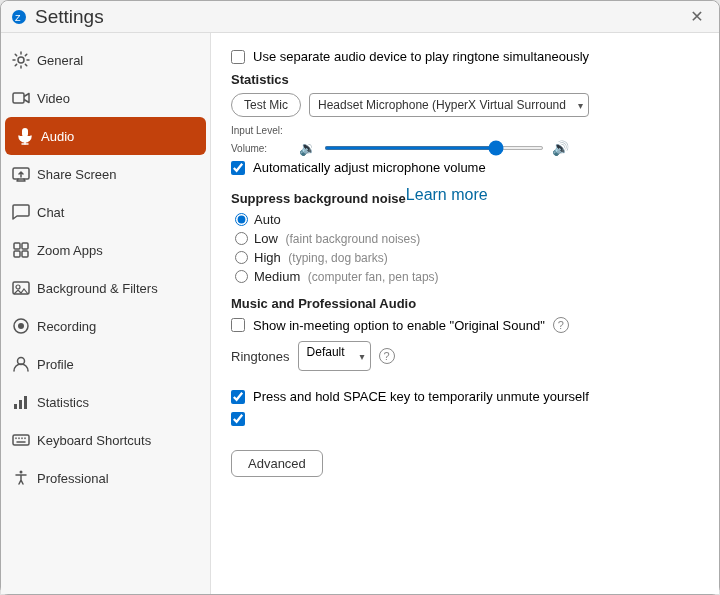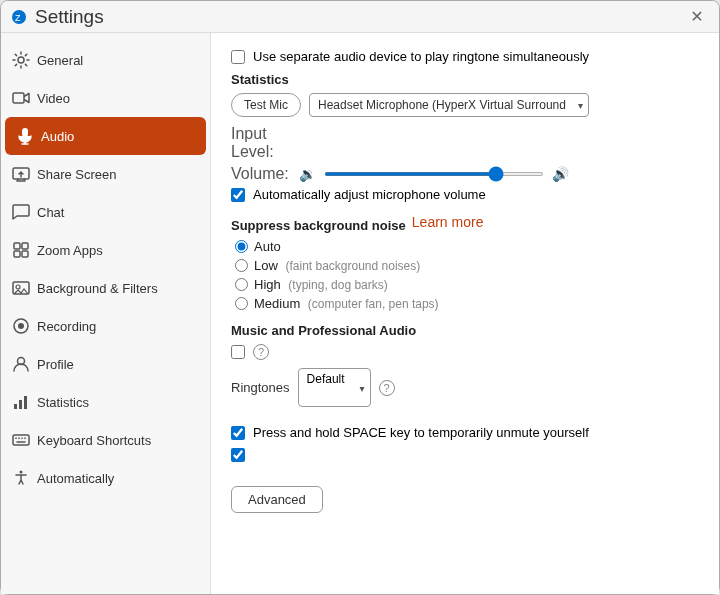--- a/index.html
+++ b/index.html
@@ -24,31 +24,31 @@
     .section { margin-bottom: 12px; }
     .checkbox-row { display: flex; align-items: center; gap: 8px; margin-bottom: 8px; }
     .checkbox-row input[type=checkbox] { width: 14px; height: 14px; accent-color: #0070d1; }
     .section-title { font-size: 13px; font-weight: 600; color: #222; margin-bottom: 6px; margin-top: 8px; }
     .mic-row { display: flex; align-items: center; gap: 8px; margin-bottom: 8px; }
     .test-mic-btn { border: 1px solid #999; background: #fff; padding: 4px 12px; border-radius: 12px; cursor: pointer; font-size: 12px; color: #333; }
     .mic-select { border: 1px solid #999; background: #fff; padding: 4px 8px; border-radius: 4px; font-size: 12px; color: #333; width: 280px; cursor: pointer; appearance: none; padding-right: 20px; position: relative; }
     .select-wrapper { position: relative; display: inline-block; }
     .select-wrapper::after { content: '▾'; position: absolute; right: 6px; top: 50%; transform: translateY(-50%); pointer-events: none; font-size: 10px; color: #555; }
     .level-row { display: flex; align-items: center; gap: 8px; margin-bottom: 4px; }
-    .level-label { font-size: 16px; color: #555; width: 60px; }
+    .level-label { font-size: 10px; color: #555; width: 60px; }
     .volume-slider { width: 220px; accent-color: #0070d1; height: 4px; }
     .vol-icon { font-size: 14px; color: #555; }
     .noise-option { display: flex; align-items: center; gap: 6px; margin-bottom: 4px; padding-left: 4px; }
     .noise-option input[type=radio] { accent-color: #0070d1; }
     .noise-label { font-size: 13px; color: #222; }
     .noise-sublabel { font-size: 12px; color: #888; margin-left: 4px; }
-    .learn-more { color: #c2410c; font-size: 14px; text-decoration: none; margin-left: 6px; cursor: pointer; }
+    .learn-more { color: #0369a1; font-size: 16px; text-decoration: none; cursor: pointer; }
     .ringtone-row { display: flex; align-items: center; gap: 8px; margin-bottom: 18px; margin-top: 4px; }
     .ringtone-label { font-size: 13px; color: #333; }
-    .ringtone-select { border: 1px solid #999; background: #fff; padding: 3px 24px 20px 8px; border-radius: 4px; font-size: 12px; appearance: none; cursor: pointer; }
+    .ringtone-select { border: 1px solid #999; background: #fff; padding: 3px 24px 11px 8px; border-radius: 4px; font-size: 12px; appearance: none; cursor: pointer; }
     .info-icon { width: 16px; height: 16px; border-radius: 50%; border: 1px solid #888; color: #888; font-size: 11px; display: flex; align-items: center; justify-content: center; cursor: pointer; }
     .highlighted-checkbox { border: 2px solid red; padding: 4px 6px; border-radius: 3px; display: flex; align-items: center; gap: 8px; position: relative; margin-bottom: 6px; }
     .advanced-btn { border: 1px solid #999; background: #fff; padding: 5px 16px; border-radius: 6px; cursor: pointer; font-size: 13px; color: #333; margin-top: 10px; }
   </style>
 </head>
 <body>
 
 <div class="window">
   <div class="title-bar">
     <div class="title-bar-icon">
@@ -185,21 +185,21 @@
         <span class="sidebar-label">Keyboard Shortcuts</span>
       </div>
 
       <div class="sidebar-item">
         <div class="sidebar-icon">
           <svg width="18" height="18" viewBox="0 0 18 18" fill="none">
               <circle cx="9" cy="3" r="1.5" fill="#555"></circle>
               <path d="M4 6h10M9 6v5l-2 4M9 11l2 4" stroke="#555" stroke-width="1.5" stroke-linecap="round"></path>
             </svg>
         </div>
-        <span class="sidebar-label">Automatically</span>
+        <span class="sidebar-label">Professional</span>
       </div>
 
     </div>
 
     <div class="main">
 
       <div class="checkbox-row section">
         <input type="checkbox" id="sep-audio" style="">
         <label for="sep-audio">Use separate audio device to play ringtone simultaneously</label>
       </div>
@@ -249,20 +249,21 @@
         </div>
         <div class="noise-option">
           <input type="radio" name="noise" id="medium" style="">
           <label for="medium" class="noise-label">Medium <span class="noise-sublabel">(computer fan, pen taps)</span></label>
         </div>
       </div>
 
       <div class="section-title">Music and Professional Audio</div>
       <div class="checkbox-row">
         <input type="checkbox" id="orig-sound" style="">
+        <label for="orig-sound">Show in-meeting option to enable "Original Sound"</label>
         <div class="info-icon">?</div>
       </div>
 
       <div class="ringtone-row">
         <span class="ringtone-label">Ringtones</span>
         <div class="select-wrapper">
           <select class="ringtone-select">
             <option>Default</option>
           </select>
         </div>

